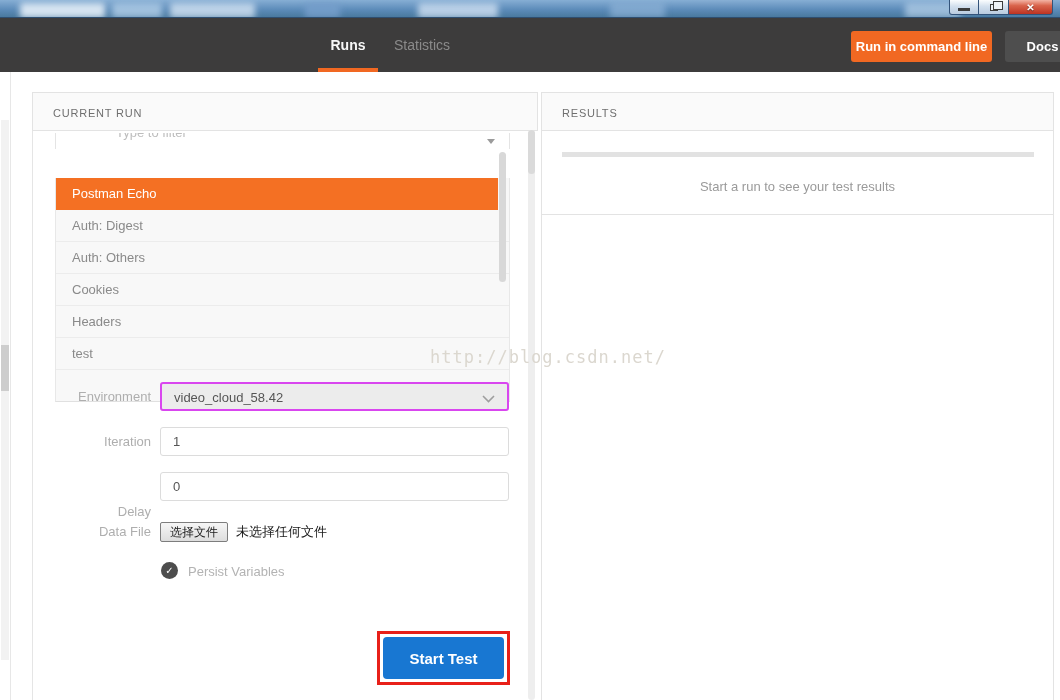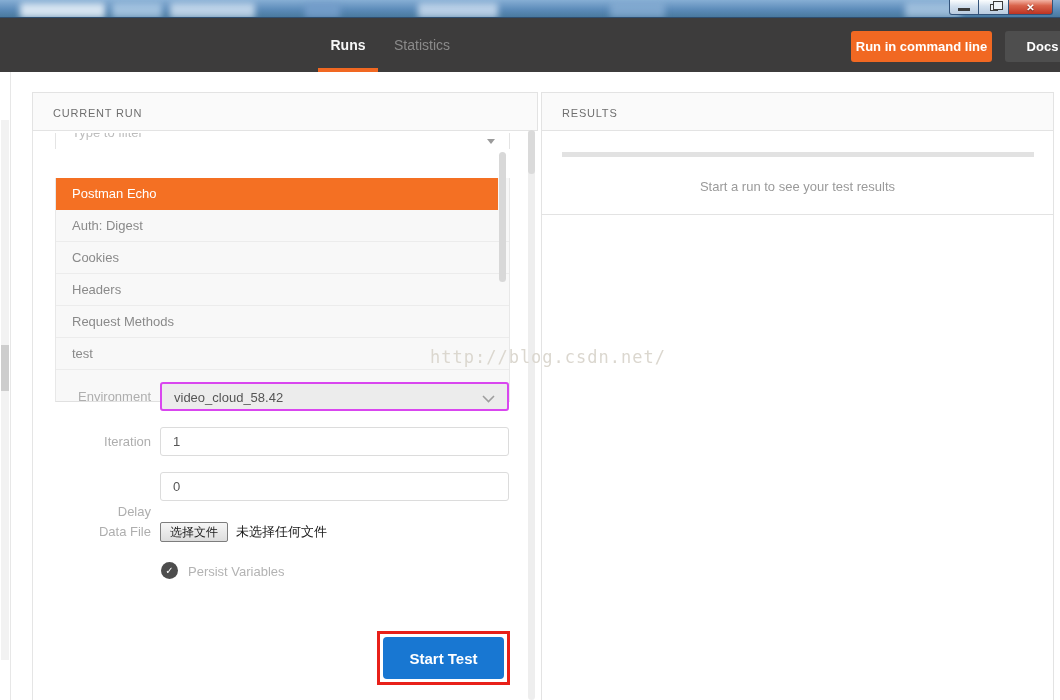--- a/index.html
+++ b/index.html
@@ -59,21 +59,21 @@
   .results-lborder { position:absolute; left:541px; top:92px; width:1px; height:608px; background:#e3e3e3; }
   .results-rborder { position:absolute; left:1053px; top:92px; width:1px; height:608px; background:#e3e3e3; }
   .results-empty-border { position:absolute; left:542px; top:214px; width:511px; height:1px; background:#e3e3e3; }
   .results-progress { position:absolute; left:562px; top:152px; width:472px; height:5px; background:#e2e2e2; }
   .results-msg { position:absolute; left:542px; top:179px; width:511px; text-align:center;
                  color:#9a9a9a; font-size:13px; }
 
   
   .filter-box { position:absolute; left:55px; top:133px; width:455px; height:16px;
                 background:#fff; border-left:1px solid #e4e4e4; border-right:1px solid #e4e4e4;
-                overflow:hidden; }
+                overflow:hidden;padding-left:44px; }
   .filter-text { display:block; line-height:30px; margin-top:-15px; padding-left:16px;
                  color:#bdbdbd; font-size:13px; }
   .filter-caret { position:absolute; right:14px; bottom:5px; width:0; height:0;
                   border-left:4px solid transparent; border-right:4px solid transparent;
                   border-top:5px solid #9b9b9b; }
   .collection-list { position:absolute; left:55px; top:149px; width:455px; height:224px;
                      background:#f8f8f8; border-left:1px solid #e8e8e8;
                      border-right:1px solid #e8e8e8; border-bottom:1px solid #e0e0e0;
                      overflow:hidden;margin-top:29px; }
   .list-row { height:32px; line-height:31px; font-size:13px; color:#8a8a8a;
@@ -167,27 +167,27 @@
 <div class="filter-caret" style="position:absolute; left:487px; top:139px;"></div>
 
 <div class="collection-list">
     <div class="list-row selected">
     <span>Postman Echo</span>
   </div>
     <div class="list-row">
     <span>Auth: Digest</span>
   </div>
     <div class="list-row">
+    <span>Auth: Others</span>
+  </div>
+    <div class="list-row">
     <span>Cookies</span>
   </div>
     <div class="list-row">
     <span>Headers</span>
-  </div>
-    <div class="list-row">
-    <span>Request Methods</span>
   </div>
     <div class="list-row">
     <span>test</span>
   </div>
   </div>
 
 <div class="list-scroll-thumb"></div>
 
 <div class="panel-scroll-track"></div>
 <div class="panel-scroll-thumb"></div>

